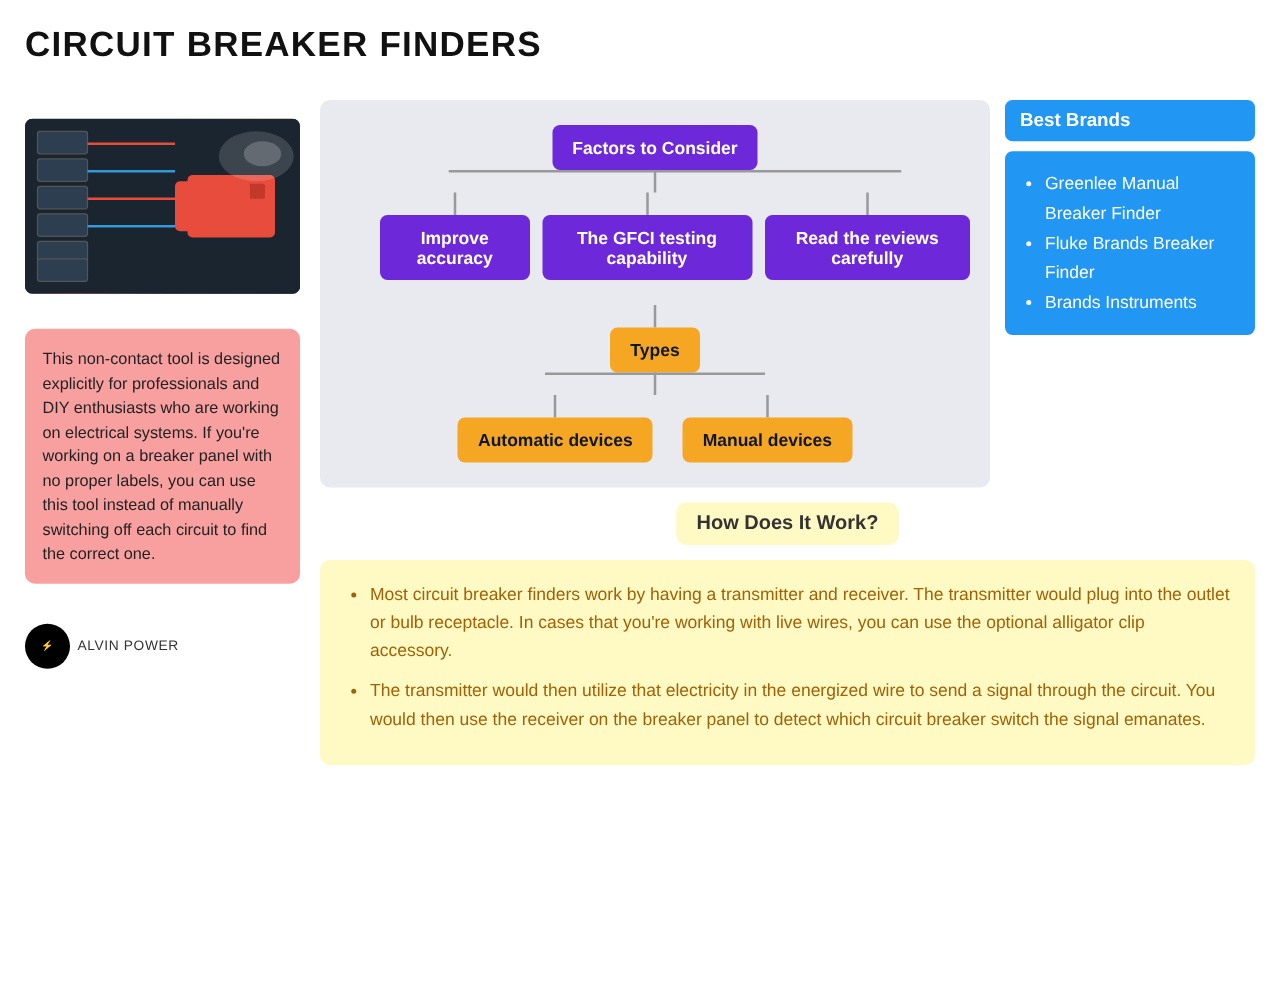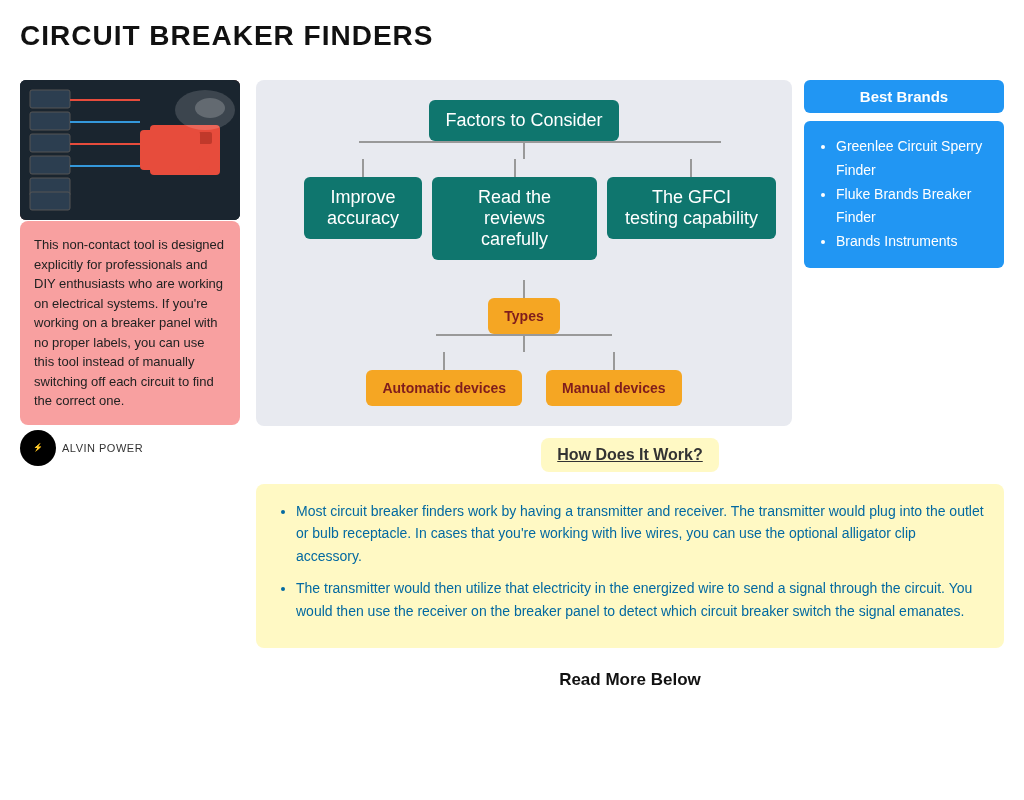--- a/index.html
+++ b/index.html
@@ -17,23 +17,24 @@
       margin-bottom: 28px;
       letter-spacing: 1px;
     }
     .main-layout {
       display: flex;
       gap: 16px;
     }
     .left-col {
       display: flex;
       flex-direction: column;
-      gap: 1px;
+      gap: 28px;
       width: 220px;
       flex-shrink: 0;
+      margin-top: 15px;
     }
     .circuit-image {
       width: 220px;
       height: 140px;
       background: #444;
       border-radius: 6px;
       overflow: hidden;
       display: flex;
       align-items: center;
       justify-content: center;
@@ -79,52 +80,52 @@
       flex: 1;
       background: #e8eaf0;
       border-radius: 8px;
       padding: 20px 16px 20px 16px;
       display: flex;
       flex-direction: column;
       align-items: center;
       gap: 0;
     }
     .node-green {
-      background: #0f766e;
+      background: #6d28d9;
       color: #fff;
-      font-weight: normal;
-      font-size: 18px;
+      font-weight: bold;
+      font-size: 14px;
       padding: 10px 16px;
       border-radius: 6px;
       text-align: center;
       display: inline-block;
     }
     .node-orange {
       background: #F5A623;
-      color: #7f1d1d;
+      color: #0f172a;
       font-weight: bold;
       font-size: 14px;
       padding: 10px 16px;
       border-radius: 6px;
       text-align: center;
       display: inline-block;
     }
     .best-brands-col {
       width: 200px;
       flex-shrink: 0;
       display: flex;
       flex-direction: column;
       gap: 8px;
     }
     .best-brands-header {
       background: #2196F3;
       color: #fff;
       font-weight: bold;
       font-size: 15px;
-      text-align: center;
+      text-align: left;
       padding: 8px 12px;
       border-radius: 6px;
     }
     .best-brands-list {
       background: #2196F3;
       color: #fff;
       border-radius: 6px;
       padding: 14px 16px;
       font-size: 14px;
       line-height: 1.7;
@@ -135,29 +136,28 @@
     }
     .how-box {
       background: #FFF9C4;
       border-radius: 8px;
       padding: 8px 16px;
       text-align: center;
       font-size: 16px;
       font-weight: bold;
       color: #333;
       align-self: center;
-      text-decoration: underline;
     }
     .bottom-info {
       background: #FFF9C4;
       border-radius: 8px;
       padding: 16px 20px;
       font-size: 14px;
       line-height: 1.6;
-      color: #0369a1;
+      color: #a16207;
     }
     .bottom-info ul {
       list-style: disc;
       padding-left: 20px;
     }
     .bottom-info li {
       margin-bottom: 10px;
     }
     .read-more {
       text-align: center;
@@ -309,25 +309,25 @@
 
           <div class="mid-connector"></div>
 
           <div class="three-nodes-wrapper">
             <div class="node-col">
               <div class="node-vline"></div>
               <div class="node-green">Improve accuracy</div>
             </div>
             <div class="node-col">
               <div class="node-vline"></div>
-              <div class="node-green">Read the reviews carefully</div>
+              <div class="node-green">The GFCI testing capability</div>
             </div>
             <div class="node-col">
               <div class="node-vline"></div>
-              <div class="node-green">The GFCI testing capability</div>
+              <div class="node-green">Read the reviews carefully</div>
             </div>
           </div>
 
           <div style="margin-top:20px; display:flex; flex-direction:column; align-items:center; width:100%;">
             <div class="mid-connector"></div>
             <div class="node-orange">Types</div>
             <div class="mid-connector"></div>
 
             <div class="two-nodes-wrapper">
               <div class="node-col">
@@ -340,36 +340,33 @@
               </div>
             </div>
           </div>
         </div>
       </div>
 
       <div class="best-brands-col">
         <div class="best-brands-header">Best Brands</div>
         <div class="best-brands-list">
           <ul>
-            <li>Greenlee Circuit Sperry Finder</li>
+            <li>Greenlee Manual Breaker Finder</li>
             <li>Fluke Brands Breaker Finder</li>
             <li>Brands Instruments</li>
           </ul>
         </div>
       </div>
     </div>
 
     <div class="how-box">
       <span>How Does It Work?</span>
     </div>
 
     <div class="bottom-info">
       <ul>
         <li>Most circuit breaker finders work by having a transmitter and receiver. The transmitter would plug into the outlet or bulb receptacle. In cases that you're working with live wires, you can use the optional alligator clip accessory.</li>
         <li>The transmitter would then utilize that electricity in the energized wire to send a signal through the circuit. You would then use the receiver on the breaker panel to detect which circuit breaker switch the signal emanates.</li>
       </ul>
     </div>
 
-    <div class="read-more">
-      <span>Read More Below</span>
-    </div>
   </div>
 </div>
 
 </body></html>

